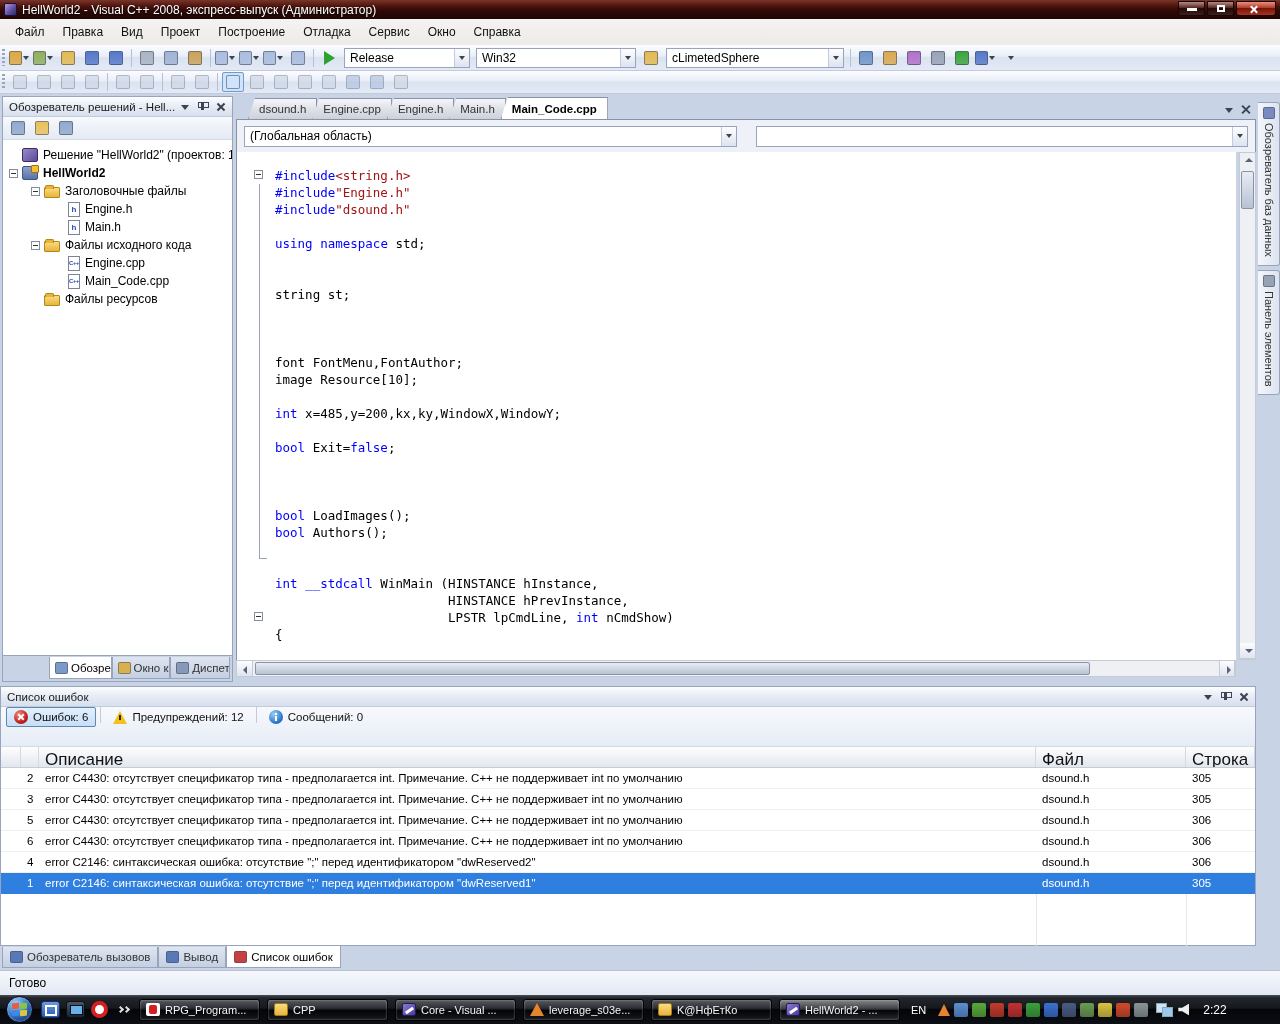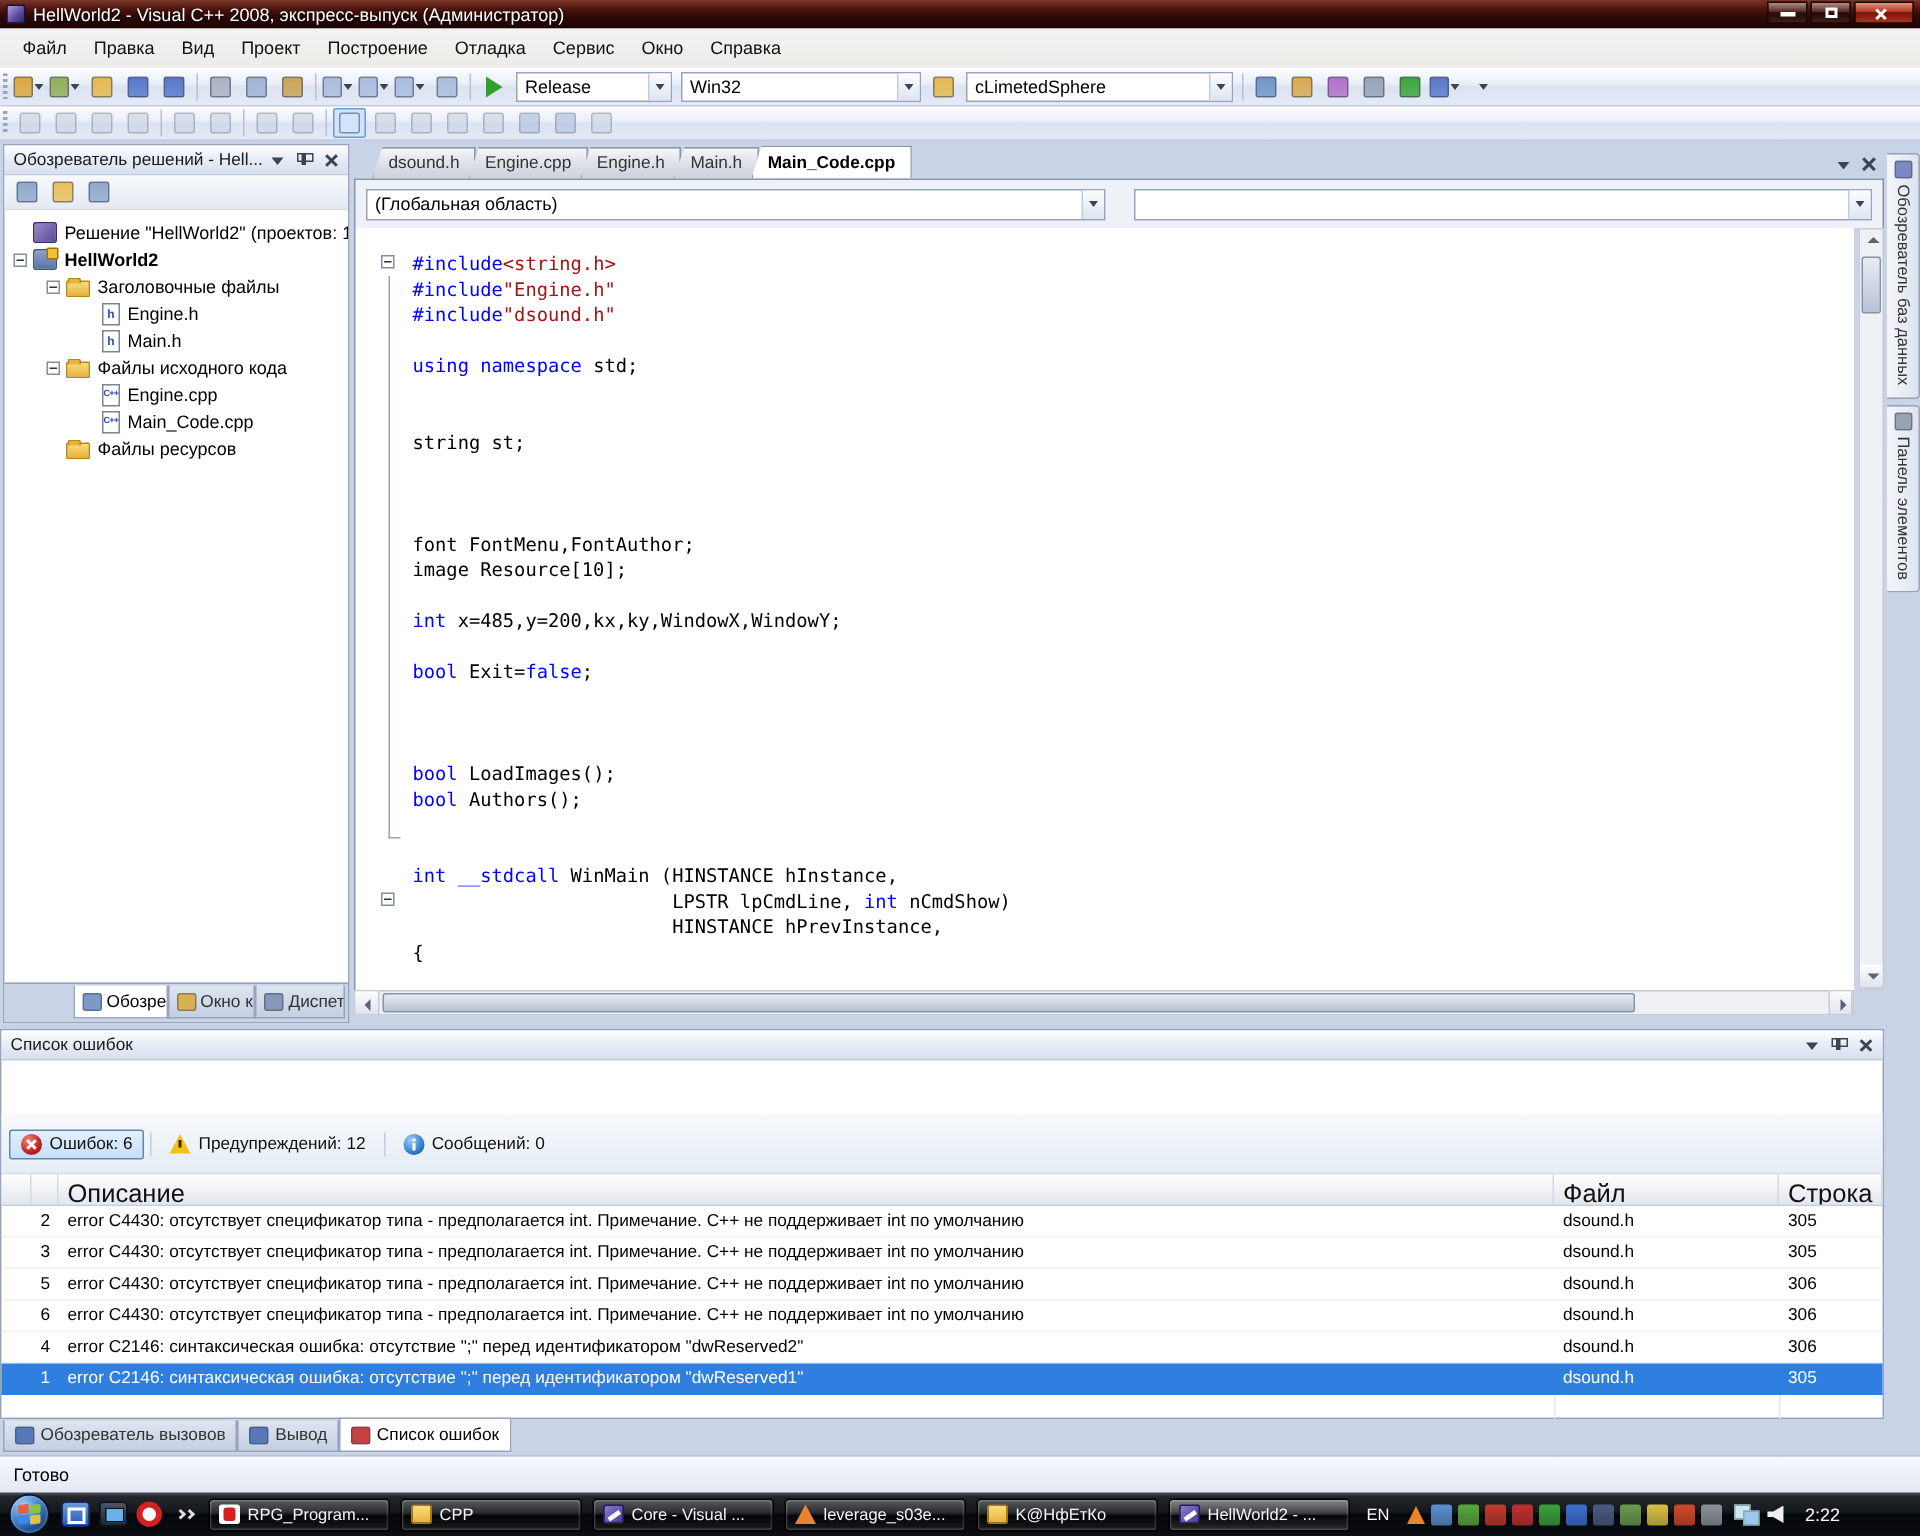--- a/index.html
+++ b/index.html
@@ -123,21 +123,21 @@
   #hscroll .sb-btn.right { position:absolute; right:0; border-left:1px solid #c4cad6; }
 
   
   #right-strip { position:absolute; left:1258px; top:0; width:22px; height:592px; display:flex; flex-direction:column; gap:4px; padding-top:8px; }
   .vtab { writing-mode:vertical-rl; background:linear-gradient(90deg,#f4f6fa,#dde3ef); border:1px solid #98a4bc; border-left:none;
     border-radius:0 3px 3px 0; font-size:11px; color:#333; padding:4px 1px 8px 1px; display:flex; align-items:center; gap:4px; white-space:nowrap; }
   .vtab .mini { width:12px; height:12px; border-radius:2px; }
 
   
   #errpanel { position:absolute; left:0; top:686px; width:1256px; height:260px; background:#fff; border:1px solid #98a4bc; }
-  #err-toolbar { height:40px; background:linear-gradient(#f7f9fc,#e6ecf6); border-bottom:1px solid #d4dae6; display:flex; align-items:center; padding-left:5px; gap:4px;margin-top:36px; }
+  #err-toolbar { height:40px; background:linear-gradient(#f7f9fc,#e6ecf6); border-bottom:1px solid #d4dae6; display:flex; align-items:flex-start; padding-left:5px; gap:4px; }
   .ebtn { display:flex; align-items:center; gap:5px; height:20px; padding:0 7px; font-size:11.5px; color:#111; border:1px solid transparent; border-radius:2px; }
   .ebtn.pressed { background:linear-gradient(#e3f0fd,#c7def7); border-color:#5f87b0; }
   .esep { width:1px; height:16px; background:#c2cbdd; }
   .eico { width:14px; height:14px; position:relative; flex:none; }
   .eico.err { background:radial-gradient(circle at 35% 30%, #f08a7a, #c41f1f 60%, #8a0f0f); border-radius:50%; }
   .eico.err i { position:absolute; left:6px; top:3px; width:2px; height:8px; background:#fff; }
   .eico.err i:first-child { transform:rotate(45deg);} .eico.err i:last-child { transform:rotate(-45deg);}
   .eico.warn { width:0; height:0; border-left:7px solid transparent; border-right:7px solid transparent; border-bottom:13px solid #f2c21a; }
   .eico.warn b { position:absolute; left:-1px; top:4px; width:2px; height:5px; background:#3a2a00; }
   .eico.info { background:radial-gradient(circle at 35% 30%, #9ecdf5, #2a77c8 65%, #14487e); border-radius:50%; }
@@ -279,21 +279,21 @@
         <span class="gl" style="background: linear-gradient(rgb(169, 188, 221), rgba(169, 188, 221, 0.816));"></span>
         <span class="dda"></span>
       </div>
       <div class="tbtn">
         <span class="gl" style="background: linear-gradient(rgb(169, 188, 221), rgba(169, 188, 221, 0.816));"></span>
       </div>
       <span class="tsep"></span>
       <div class="tbtn run">
         <span class="gl"></span>
       </div>
-      <div class="combo" style="width: 104px; flex: 0 0 auto;">
+      <div class="combo" style="width: 126px; flex: 0 0 auto;">
         <span class="cv">Release</span>
         <span class="cb">
           <b></b>
         </span>
       </div>
       <div class="combo" style="width: 160px; flex: 0 0 auto;">
         <span class="cv">Win32</span>
         <span class="cb">
           <b></b>
         </span>
@@ -514,22 +514,22 @@
           <div class="code-line"><span class="ct"></span></div>
           <div class="code-line"><span class="ct"><span class="c-k">bool</span><span class="c-p"> Exit=</span><span class="c-k">false</span><span class="c-p">;</span></span></div>
           <div class="code-line"><span class="ct"></span></div>
           <div class="code-line"><span class="ct"></span></div>
           <div class="code-line"><span class="ct"></span></div>
           <div class="code-line"><span class="ct"><span class="c-k">bool</span><span class="c-p"> LoadImages();</span></span></div>
           <div class="code-line"><span class="ct"><span class="c-k">bool</span><span class="c-p"> Authors();</span></span></div>
           <div class="code-line"><span class="ct"></span></div>
           <div class="code-line"><span class="ct"></span></div>
           <div class="code-line"><span class="ct"><span class="c-k">int</span><span class="c-p"> </span><span class="c-k">__stdcall</span><span class="c-p"> WinMain (HINSTANCE hInstance,</span></span></div>
+          <div class="code-line"><span class="ct"><span class="c-p">                       HINSTANCE hPrevInstance,</span></span></div>
           <div class="code-line"><span class="fold"></span><span class="ct"><span class="c-p">                       LPSTR lpCmdLine, </span><span class="c-k">int</span><span class="c-p"> nCmdShow)</span></span></div>
-          <div class="code-line"><span class="ct"><span class="c-p">                       HINSTANCE hPrevInstance,</span></span></div>
           <div class="code-line"><span class="ct"><span class="c-p">{</span></span></div>
         </div>
       <div id="vscroll">
         <span class="sb-btn up"></span>
         <span class="sb-thumb" id="v-thumb"></span>
         <span class="sb-btn down"></span>
       </div>
       <div id="hscroll">
         <span class="sb-btn left"></span>
         <span class="sb-thumb" id="h-thumb"></span>

